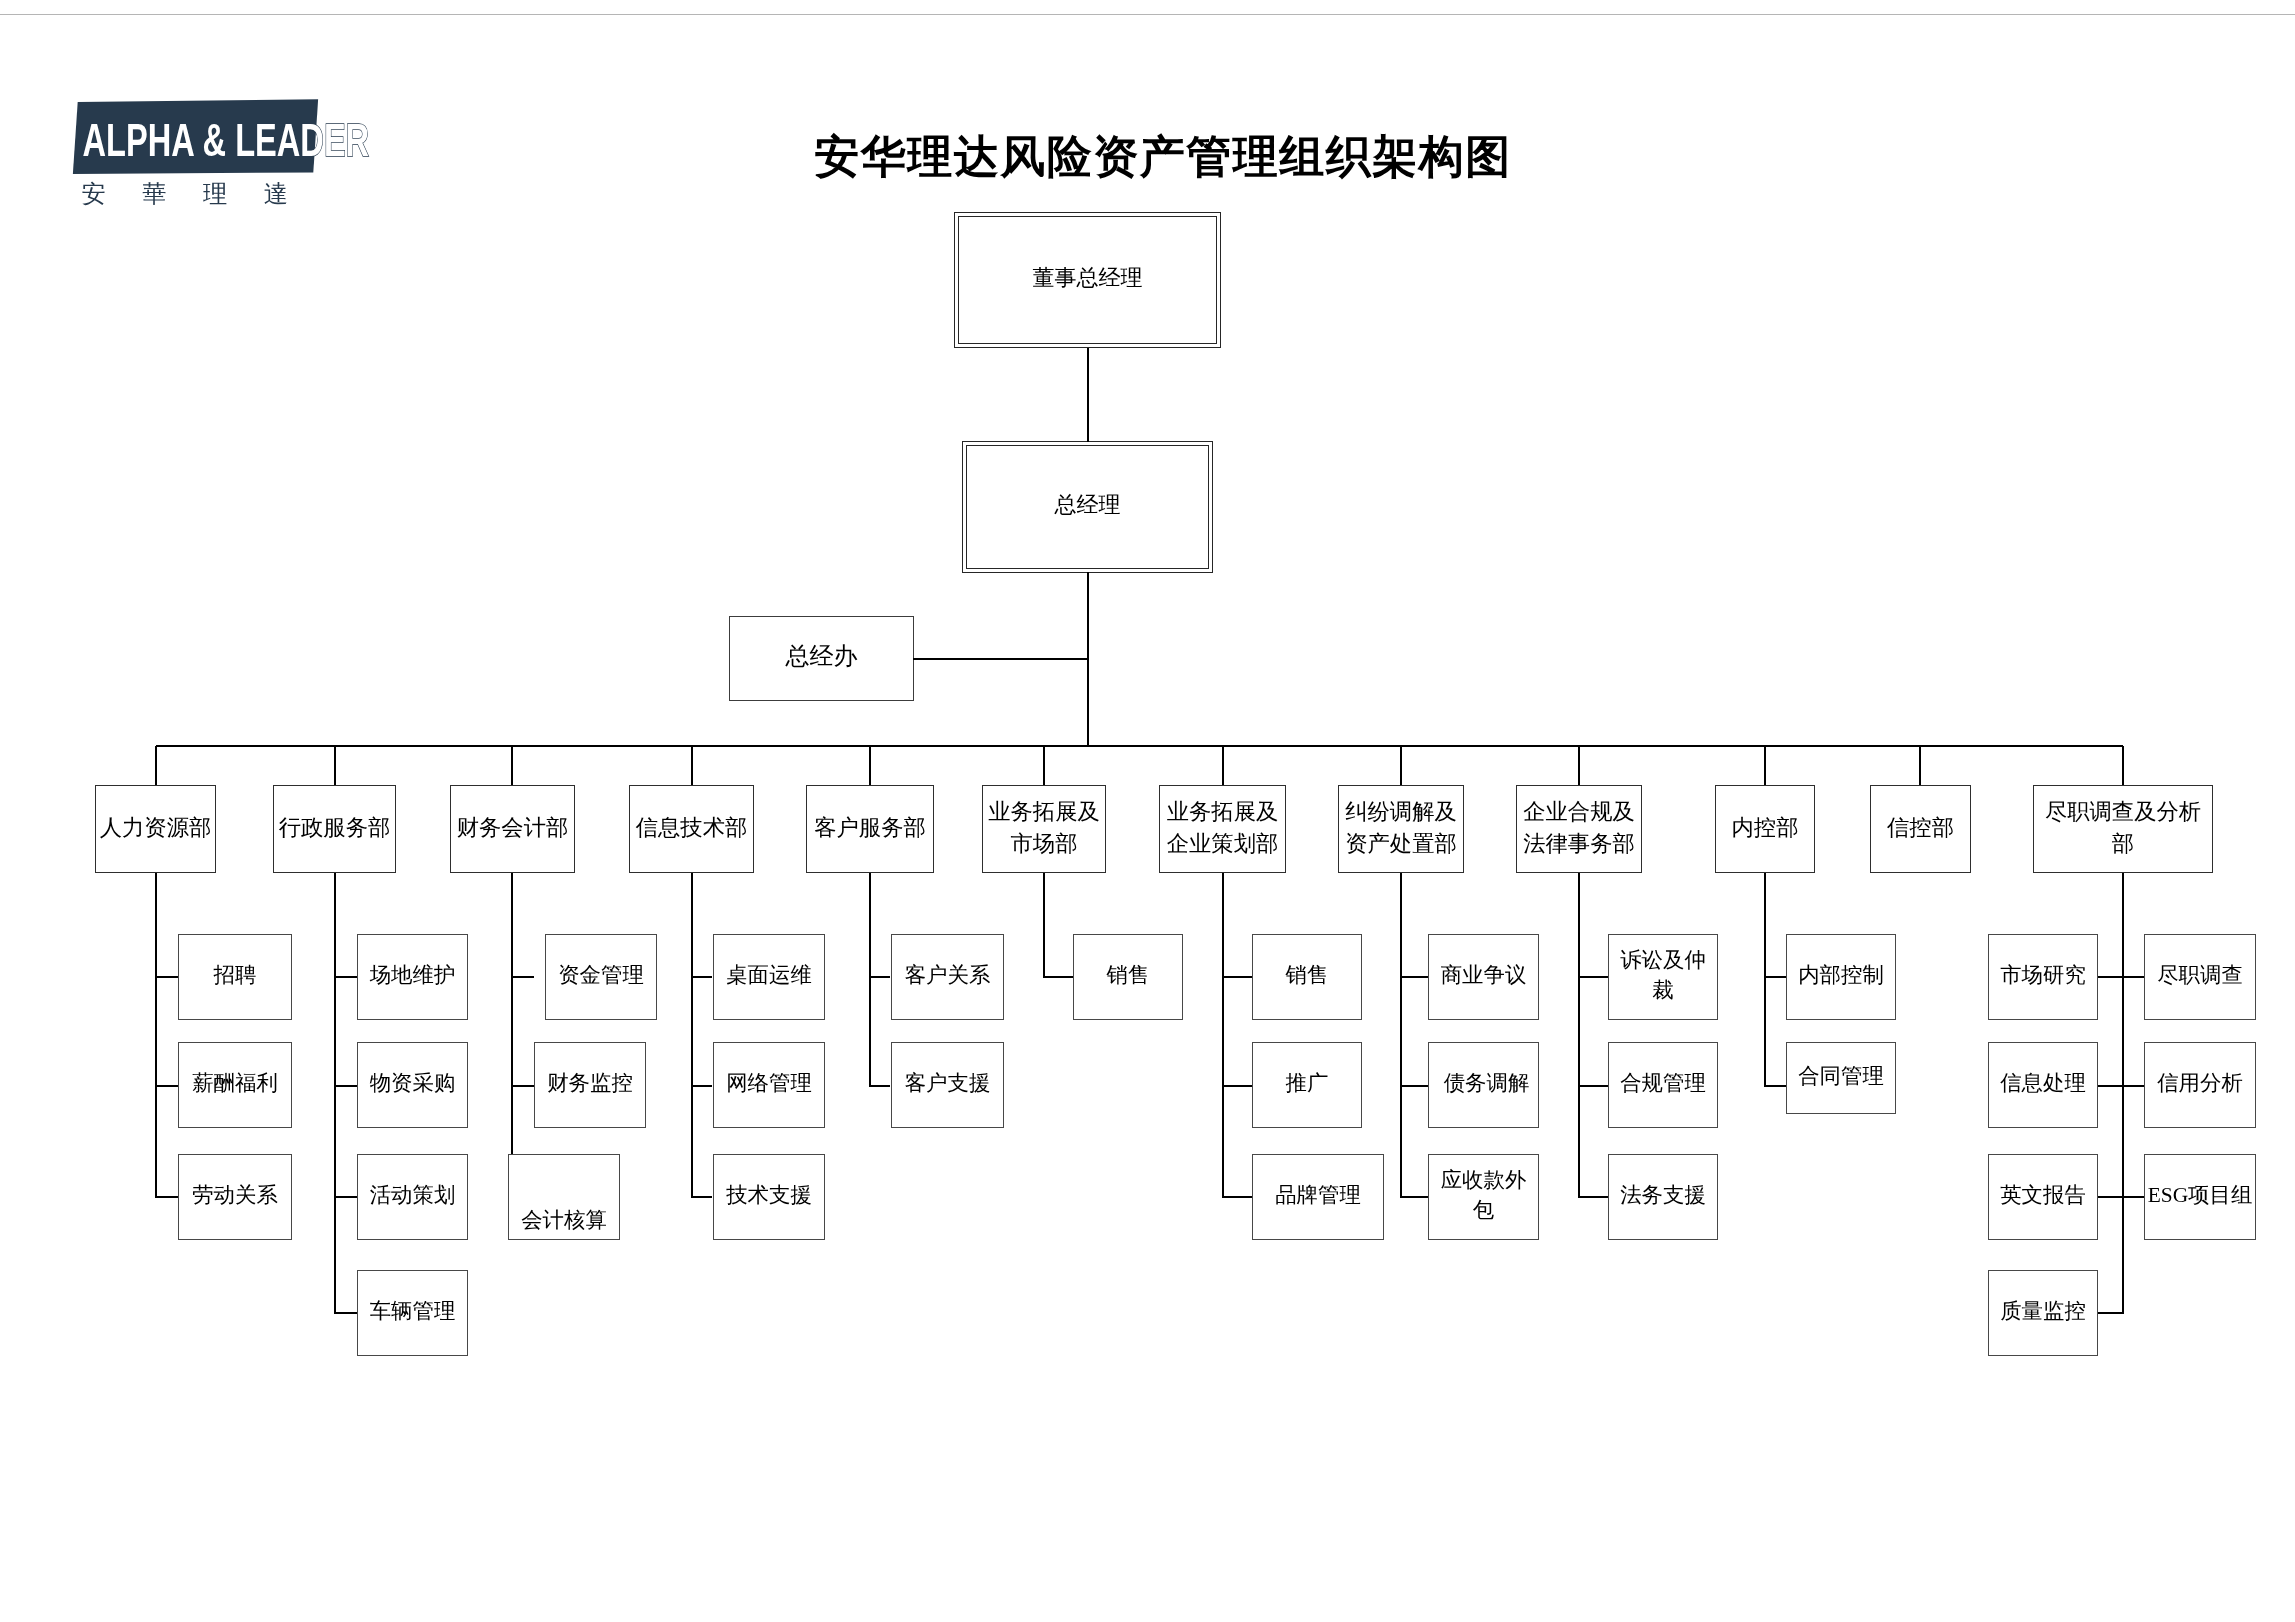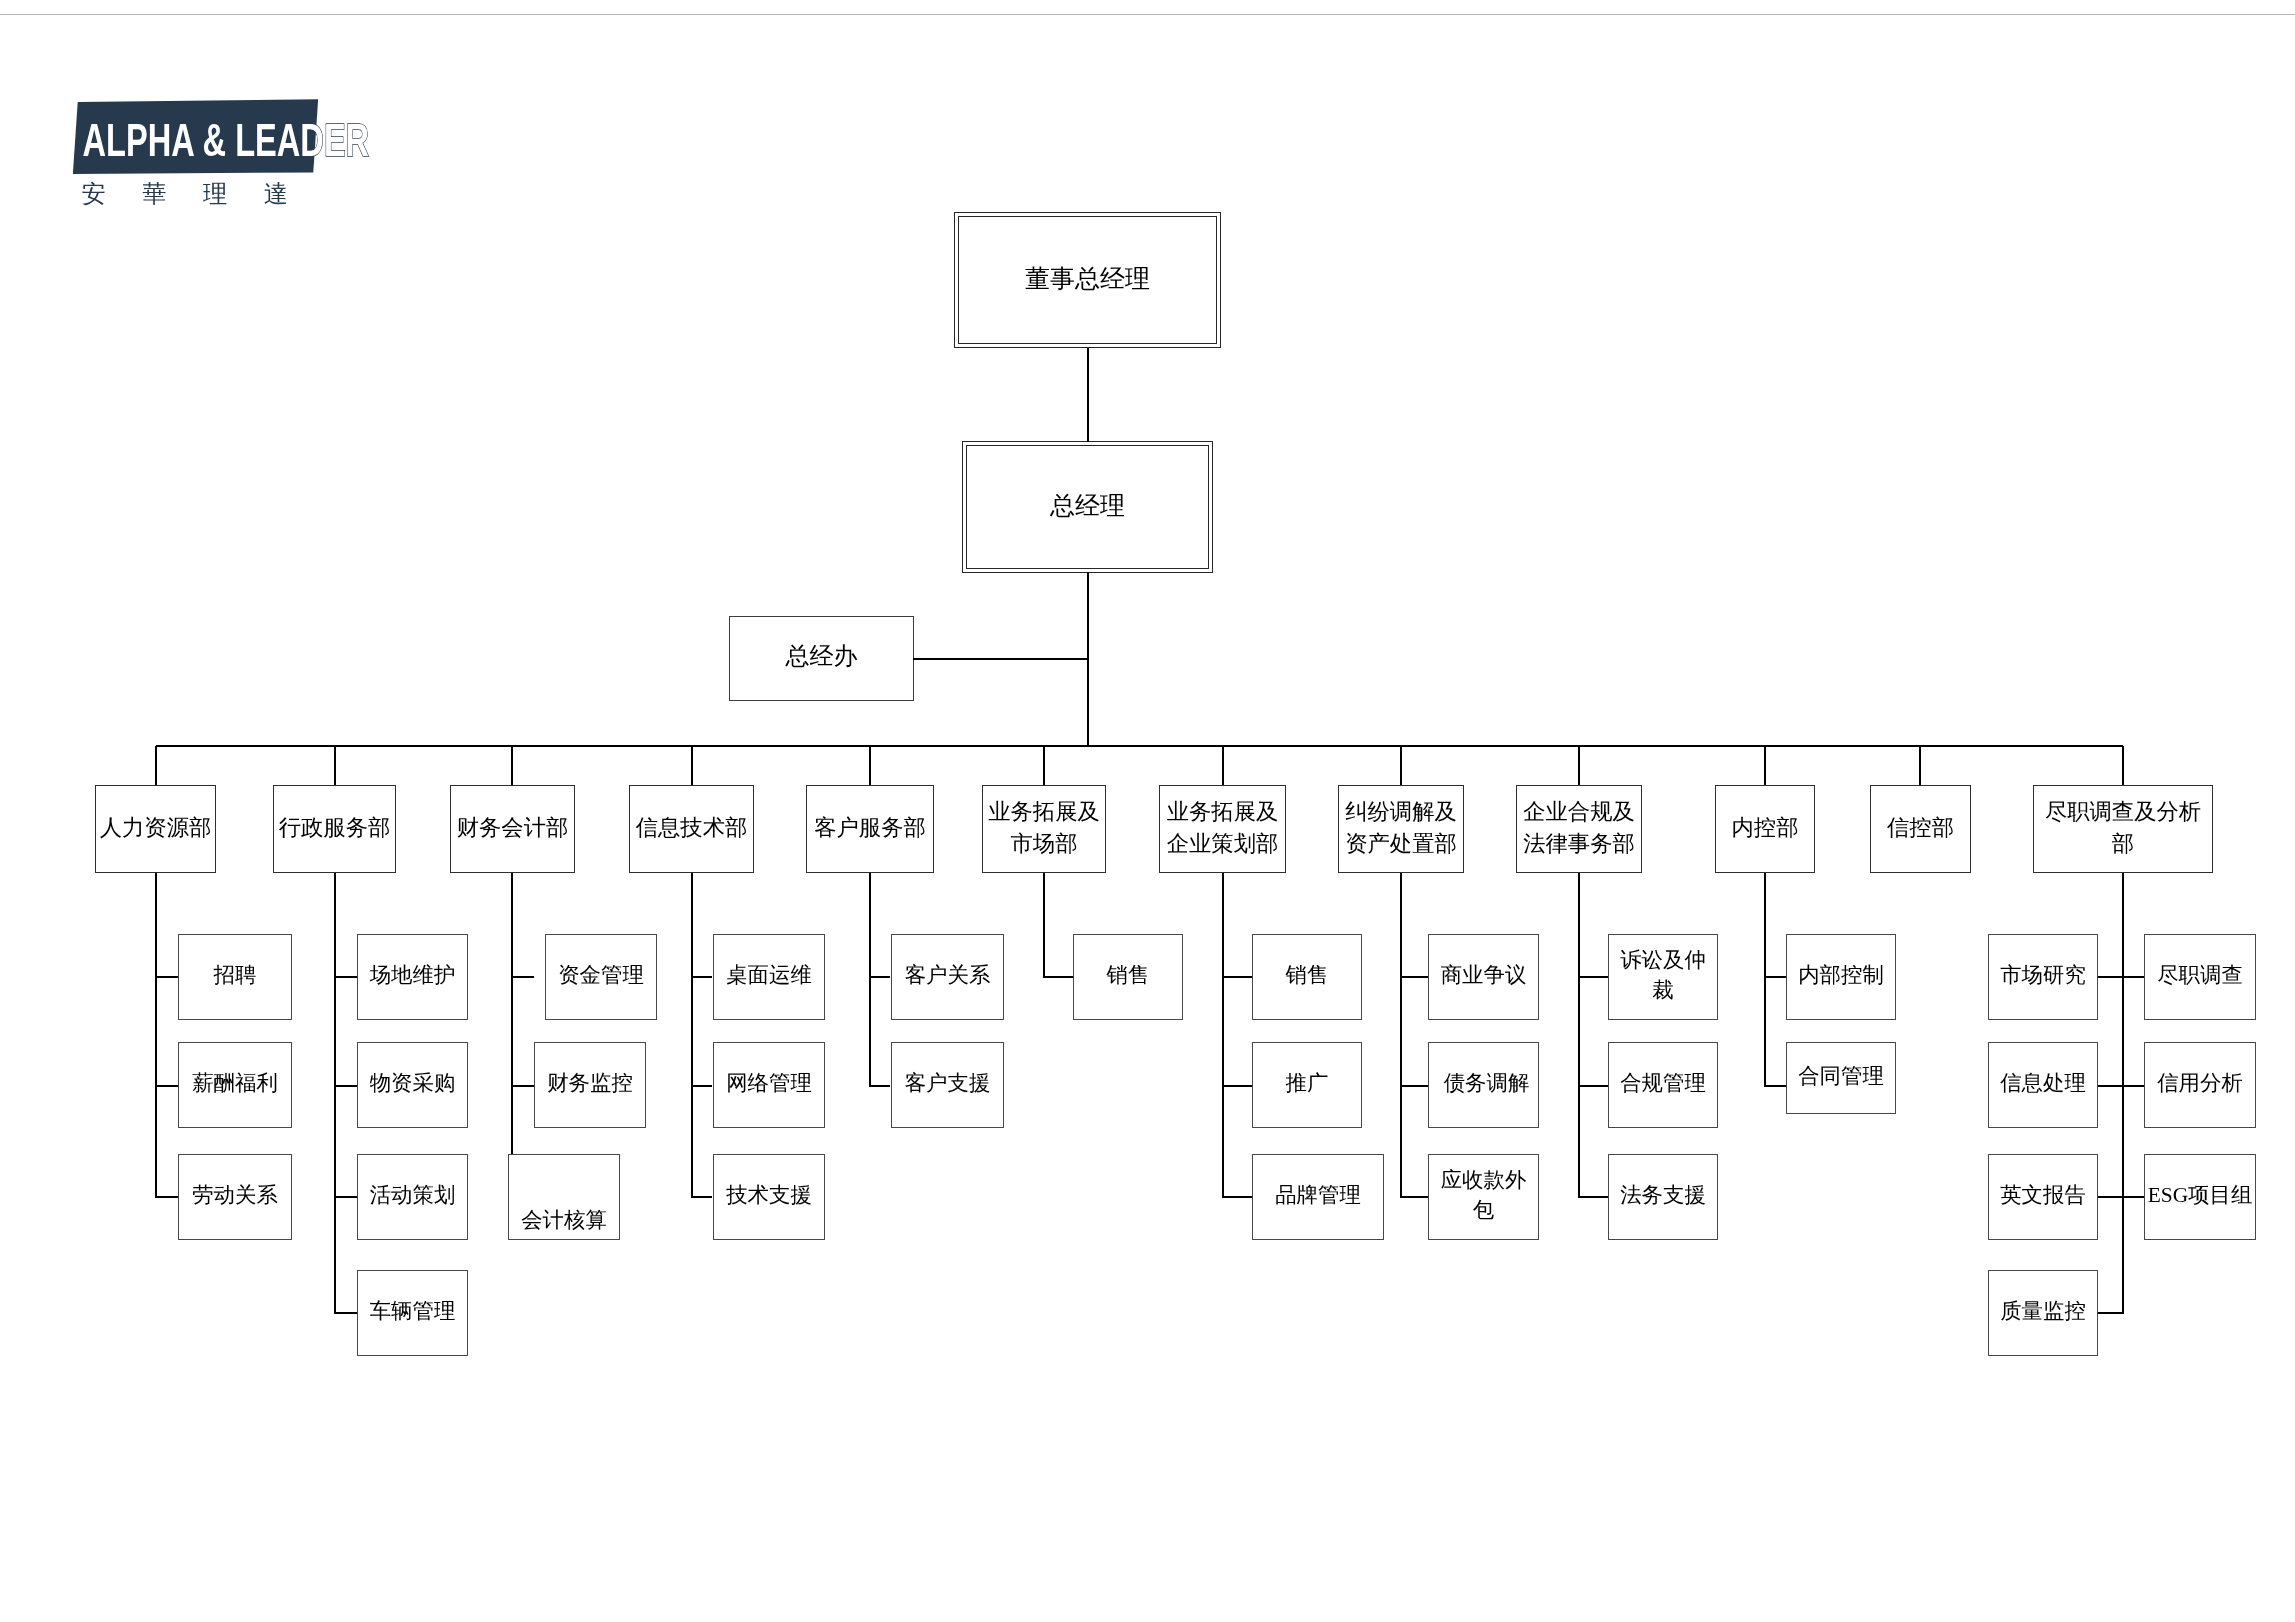--- a/index.html
+++ b/index.html
@@ -15,40 +15,41 @@
     position:absolute; left:806px; top:127px; width:714px;
     text-align:center; font-size:45px; font-weight:bold; letter-spacing:1.5px;
     white-space:nowrap;
   }
   .node {
     position:absolute; background:#fff; box-sizing:border-box;
     display:flex; align-items:center; justify-content:center;
     text-align:center; line-height:1.4; white-space:pre-line;
   }
   .node span { display:block; padding-bottom:2.9px; }
-  .dbox { border:1.9px solid #262626; font-size:25px; }
+  .dbox { border:1.9px solid #262626; font-size:22px; }
   .dbox::after { content:""; position:absolute; inset:2.9px; border:1.5px solid #262626; pointer-events:none; }
   .sbox { border:1.9px solid #3c3c3c; font-size:24px; }
   .dept { border:1.9px solid #2e2e2e; font-size:22.3px; }
   .kid  { border:1.9px solid #484848; font-size:21.4px; }
   .cline { position:absolute; background:#000; }
 </style>
 </head>
 <body>
 
 <div class="page">
 
   <div class="top-border"></div>
 
   <svg class="logo-svg" width="340" height="117" viewBox="0 0 700 240">
     <polygon points="20,10 515,4 505,155 10,158" fill="#273a4d"></polygon>
     <text x="30" y="122" font-size="96" font-weight="bold" font-family="Liberation Sans, sans-serif" fill="#ffffff" stroke="#273a4d" stroke-width="3" paint-order="stroke" textLength="590" lengthAdjust="spacingAndGlyphs">ALPHA &amp; LEADER</text>
     <text x="28" y="215" font-size="50" letter-spacing="75" font-family="Liberation Serif, serif" fill="#273a4d">安華理達</text>
   </svg>
 
+  <div class="chart-title">安华理达风险资产管理组织架构图</div>
 
   <div class="node dbox" style="left:954px;top:212px;width:267px;height:136px;">
     <span>董事总经理</span>
   </div>
 
   <div class="node dbox" style="left:962px;top:441px;width:251px;height:132px;">
     <span>总经理</span>
   </div>
 
   <div class="node sbox" style="left:729px;top:616px;width:185px;height:85px;">

